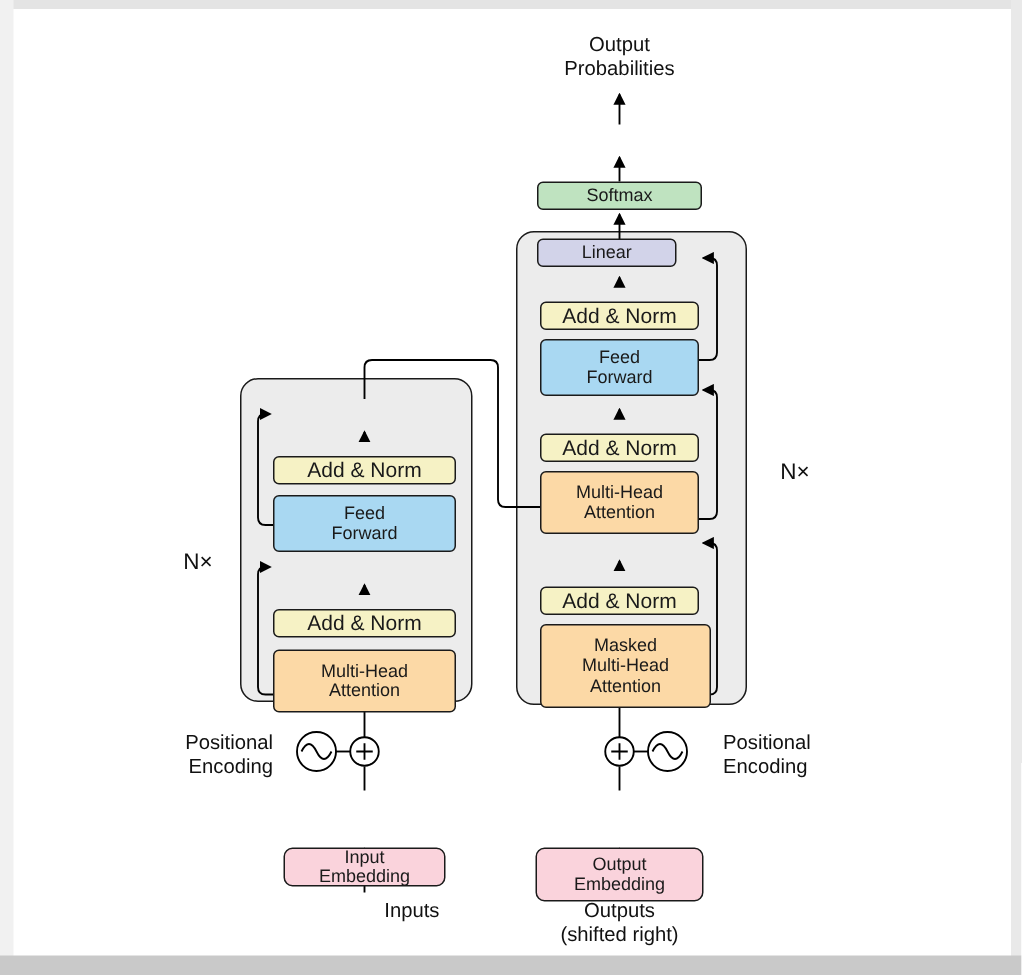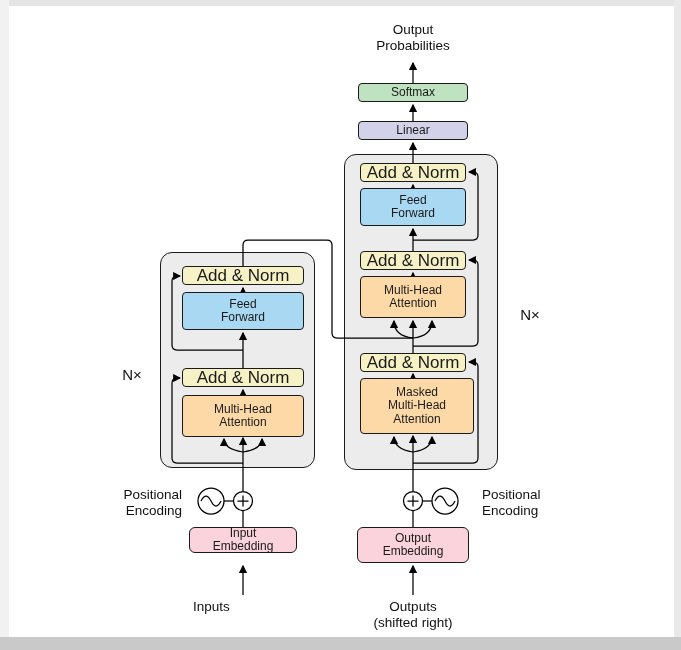--- a/index.html
+++ b/index.html
@@ -12,23 +12,23 @@
   .edge.left   { left:0; top:0; width:9px; height:650px; background:#f1f1f1; }
   .edge.right  { right:0; top:0; width:7px; height:650px; background:#e9e9e9; }
   .edge.bottom { left:0; bottom:0; width:681px; height:13px; background:#c9c9c9; }
 
   .block { position:absolute; border:1px solid #1a1a1a; border-radius:12px; }
 
   .box {
     position:absolute; border:1px solid #1a1a1a; border-radius:4px;
     display:flex; align-items:center; justify-content:center;
     text-align:center; font-size:12px; line-height:1.12;
-    white-space:pre-line; color:#1a1a1a; z-index:3;
+    white-space:pre-line; color:#1a1a1a; z-index:3;margin-top:38px;
   }
-  .box.sm { font-size:17px; }
+  .box.sm { font-size:14px; }
   .box.emb { border-radius:6px; }
 
   .lbl {
     position:absolute; font-size:13.5px; line-height:1.2; color:#111111;
     white-space:pre-line; z-index:3;
   }
   .lbl.big { font-size:15px; }
 
   svg.wires { position:absolute; left:0; top:0; z-index:2; }
   .blocks-layer { position:absolute; left:0; top:0; width:681px; height:650px; z-index:1; }
@@ -136,31 +136,31 @@
   <div class="box sm" style="left: 360px; top: 251px; width: 106px; height: 19px; background: rgb(246, 242, 197);">Add &amp; Norm</div>
   <div class="box" style="left: 360px; top: 276px; width: 106px; height: 42px; background: rgb(252, 217, 166);">Multi-Head
 Attention</div>
   <div class="box sm" style="left: 360px; top: 353px; width: 106px; height: 19px; background: rgb(246, 242, 197);">Add &amp; Norm</div>
   <div class="box" style="left: 360px; top: 378px; width: 114px; height: 56px; background: rgb(252, 217, 166);">Masked
 Multi-Head
 Attention</div>
   <div class="box emb" style="left: 357px; top: 527px; width: 112px; height: 36px; background: rgb(250, 211, 220);">Output
 Embedding</div>
 
-  <div class="box" style="left: 358px; top: 121px; width: 110px; height: 19px; background: rgb(210, 211, 233); text-align: right;">Linear</div>
+  <div class="box" style="left: 358px; top: 121px; width: 93px; height: 19px; background: rgb(210, 211, 233); text-align: right;">Linear</div>
   <div class="box" style="left: 358px; top: 83px; width: 110px; height: 19px; background: rgb(191, 227, 192);">Softmax</div>
 
   <div class="lbl" style="left:343px;top:22px;width:140px;text-align:center">Output
 Probabilities</div>
 
   <div class="lbl big" style="left:112px;top:366px;width:40px;text-align:center">N×</div>
   <div class="lbl big" style="left:510px;top:306px;width:40px;text-align:center">N×</div>
 
   <div class="lbl" style="left:90px;top:487px;width:92px;text-align:right">Positional
 Encoding</div>
   <div class="lbl" style="left:482px;top:487px;width:92px;text-align:left">Positional
 Encoding</div>
 
-  <div class="lbl" style="left:193px;top:599px;width:100px;text-align:left">Inputs</div>
+  <div class="lbl" style="left:193px;top:599px;width:100px;text-align:right">Inputs</div>
   <div class="lbl" style="left:343px;top:599px;width:140px;text-align:center">Outputs
 (shifted right)</div>
 
 </div>
 
 </body></html>

